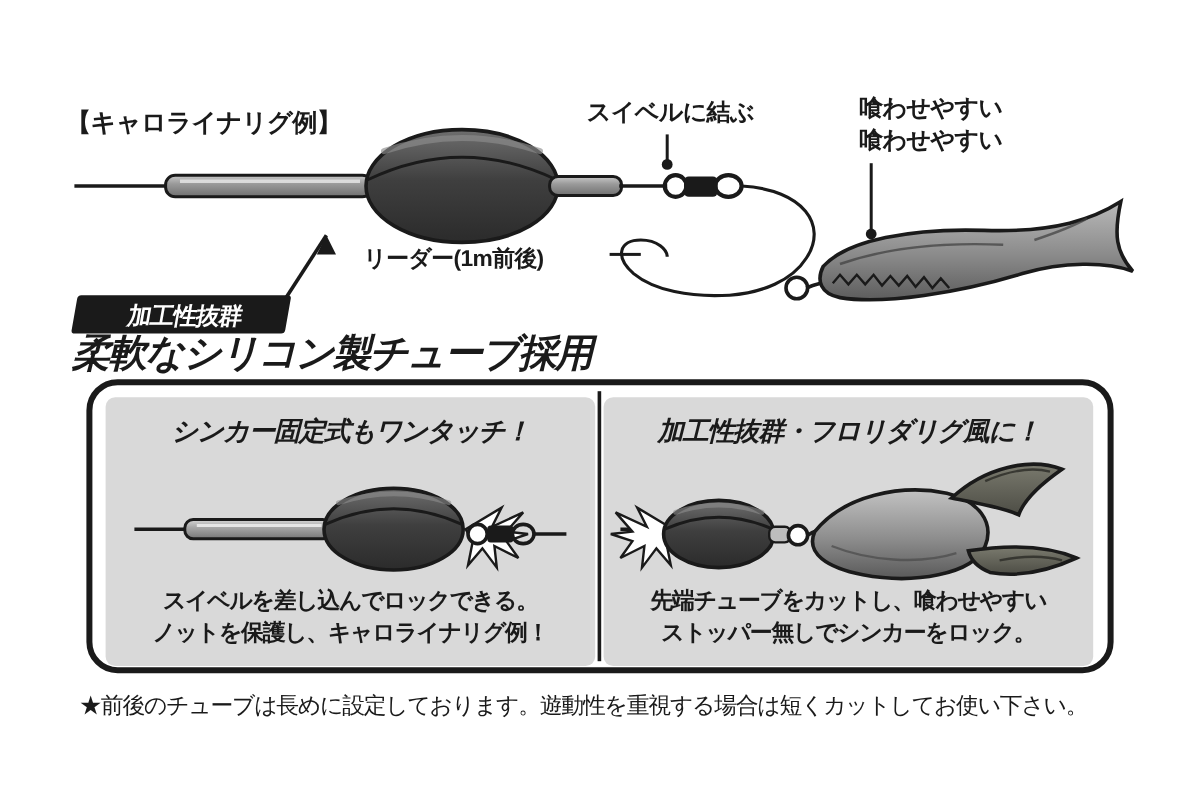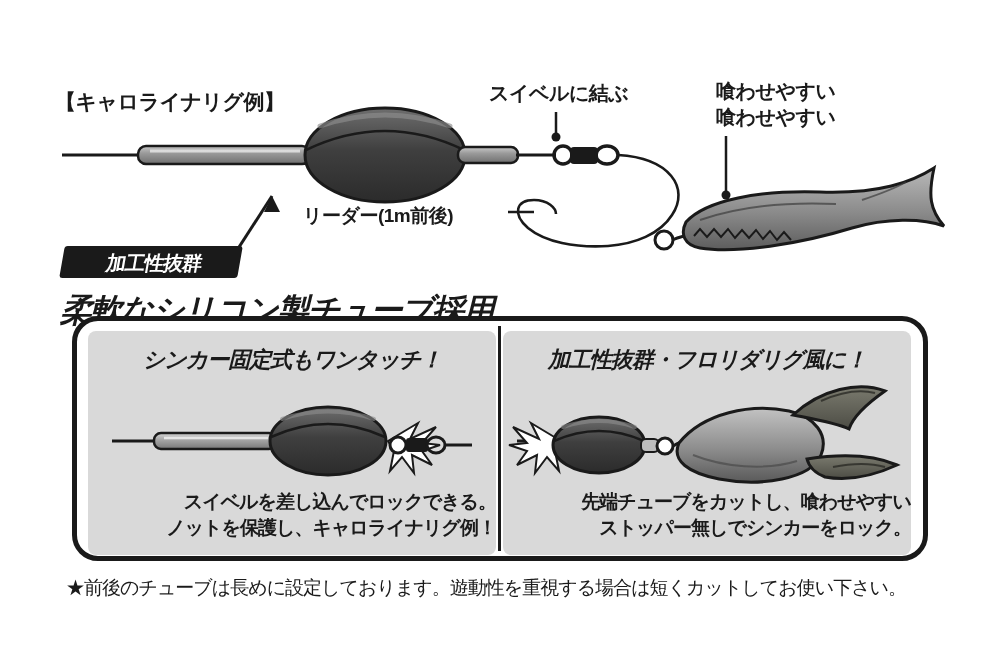--- a/index.html
+++ b/index.html
@@ -63,21 +63,21 @@
     left: 74px; top: 250px;
     width: 160px;
     font-size: 20px;
     font-weight: bold;
     color: #ffffff;
     text-align: center;
     letter-spacing: -1px;
     transform: skewX(-10deg);
   }
   .banner-main {
-    left: 60px; top: 289px;
+    left: 60px; top: 273px;
     font-size: 32px;
     font-weight: bold;
     color: #1a1a1a;
     letter-spacing: -1.5px;
     font-style: italic;
   }
 
   
   .panel {
     left: 72px; top: 316px;
@@ -110,21 +110,21 @@
     font-size: 22px;
     font-weight: bold;
     font-style: italic;
     color: #1a1a1a;
     letter-spacing: -1px;
   }
   .panel-caption {
     position: absolute;
     bottom: 14px;
     width: 100%;
-    text-align: right;
+    text-align: center;
     font-size: 19px;
     font-weight: bold;
     color: #1a1a1a;
     line-height: 26px;
     letter-spacing: -1px;
   }
 
   
   .footer-note {
     left: 66px; top: 575px;

